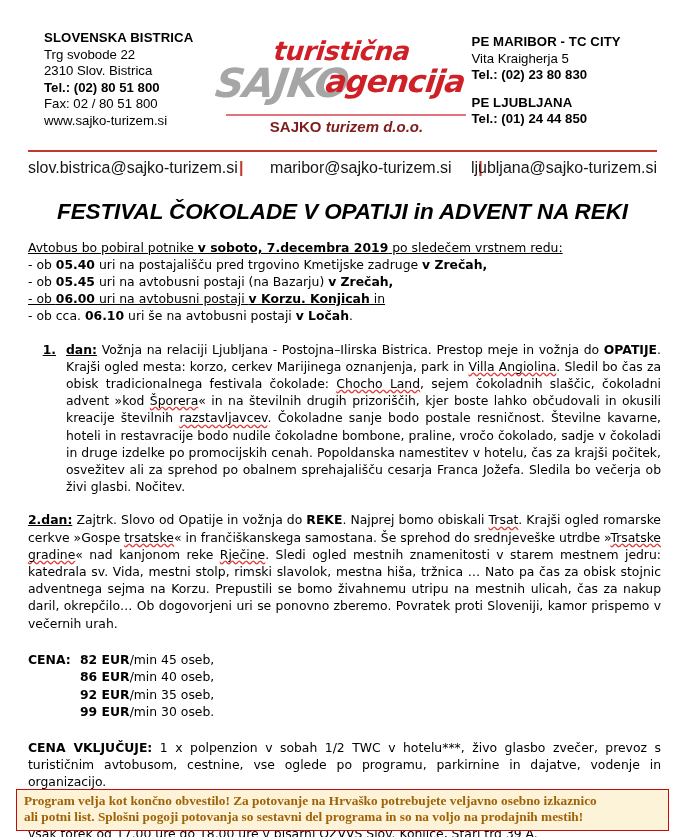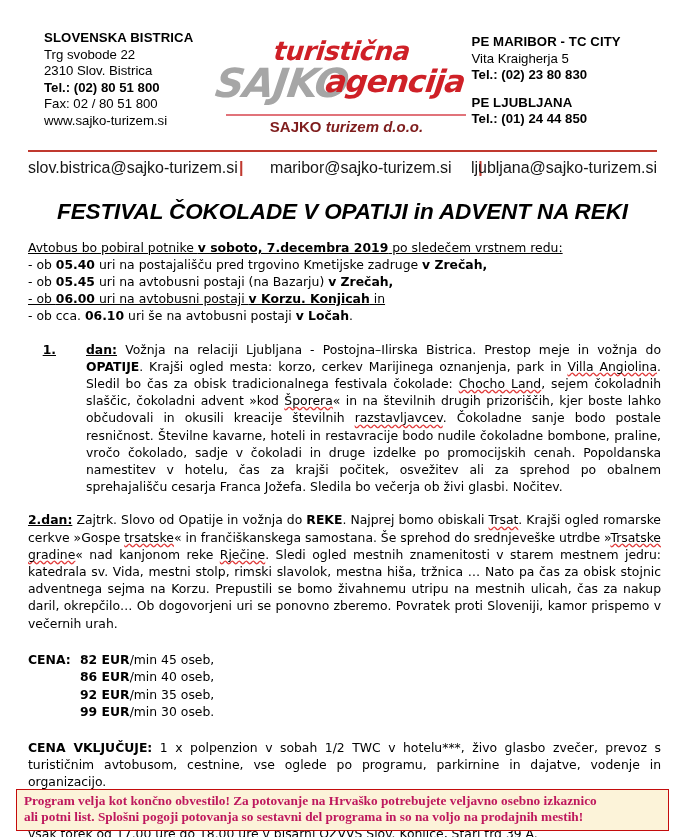--- a/index.html
+++ b/index.html
@@ -165,21 +165,20 @@
     text-align: right;
     padding-right: 10px;
     box-sizing: border-box;
     font-weight: bold;
     text-decoration: underline;
   }
   .day-text {
     flex: 1;
     text-align: justify;
     text-justify: inter-word;
-    margin-left: 20px;
   }
   .day2 {
     margin-top: 16px;
     padding-right: 8px;
     text-align: justify;
     text-justify: inter-word;
   }
 
   
   .price-block { margin-top: 19px; }
@@ -197,21 +196,21 @@
     top: 789px;
     width: 653px;
     box-sizing: border-box;
     border: 1.6px solid #c40c0c;
     background: #fcf3d9;
     padding: 3px 6px 4px 7px;
     font-family: "Liberation Serif", serif;
     font-weight: bold;
     font-size: 13.3px;
     line-height: 16.3px;
-    color: #be185d;
+    color: #a16207;
     text-align: left;
   }
 </style>
 </head>
 <body>
 
 <div class="header">
 
   <div class="hdr-col hdr-left">
     <div class="hdr-title">SLOVENSKA BISTRICA</div>

